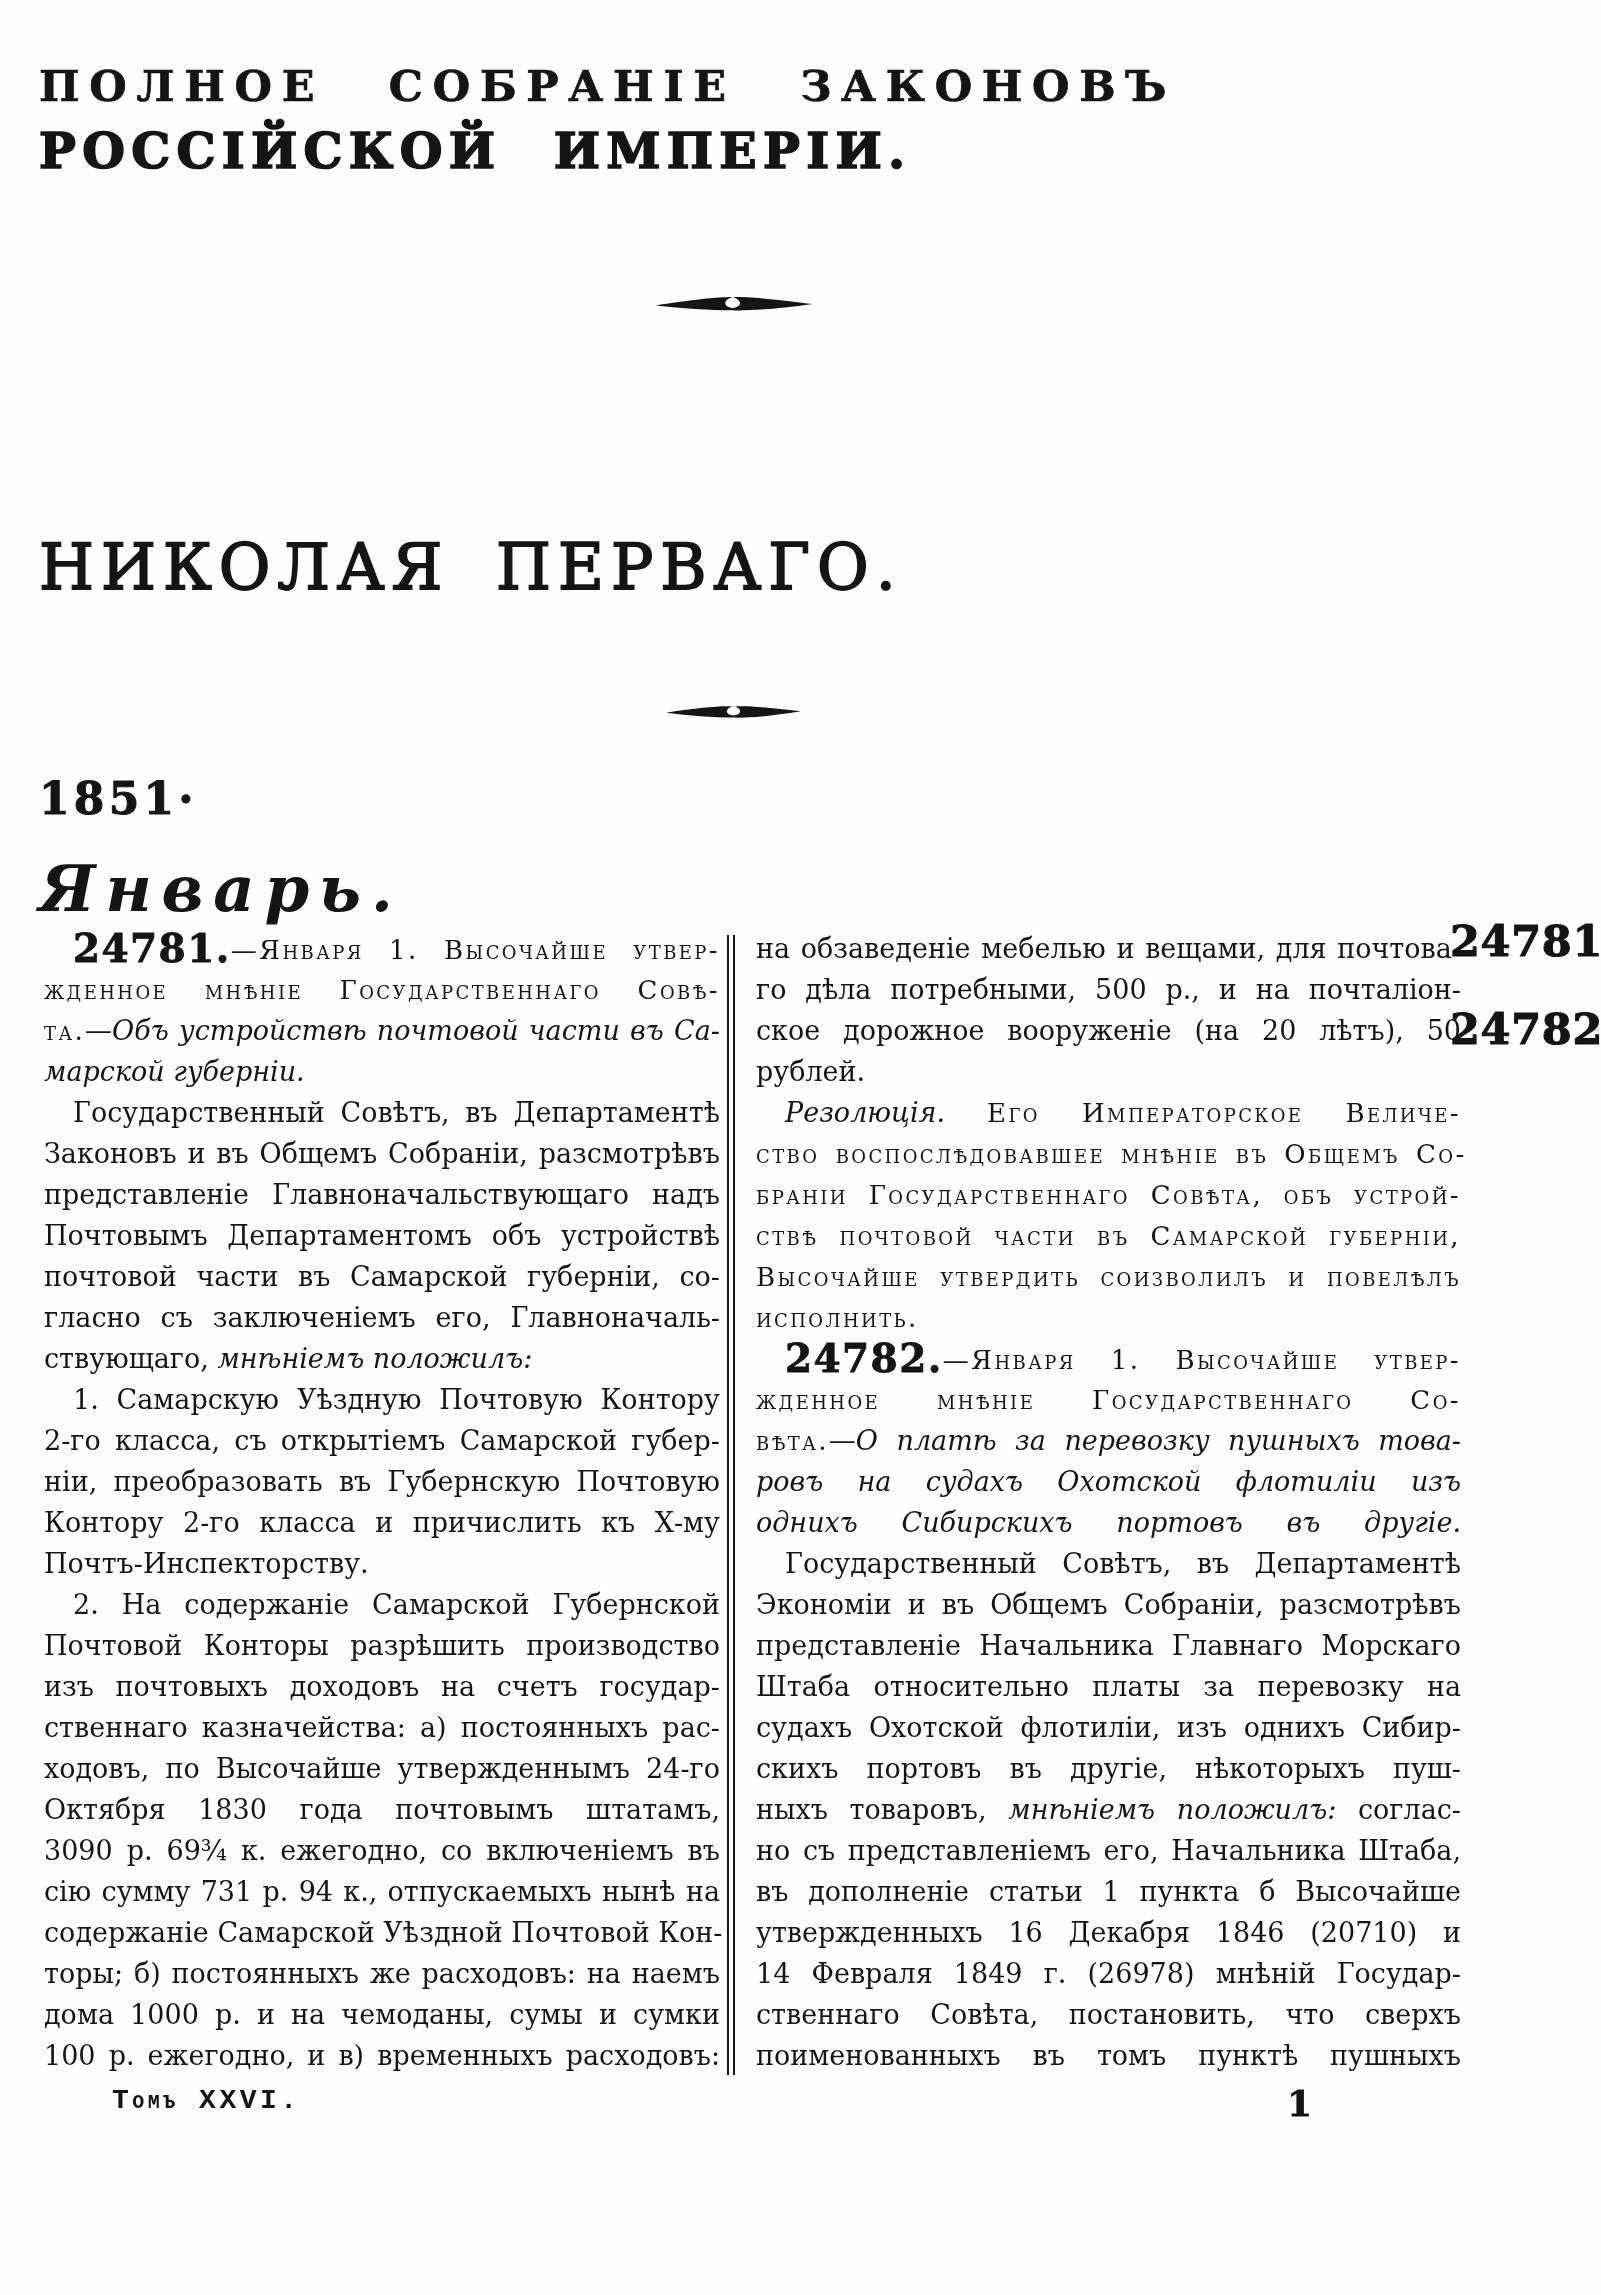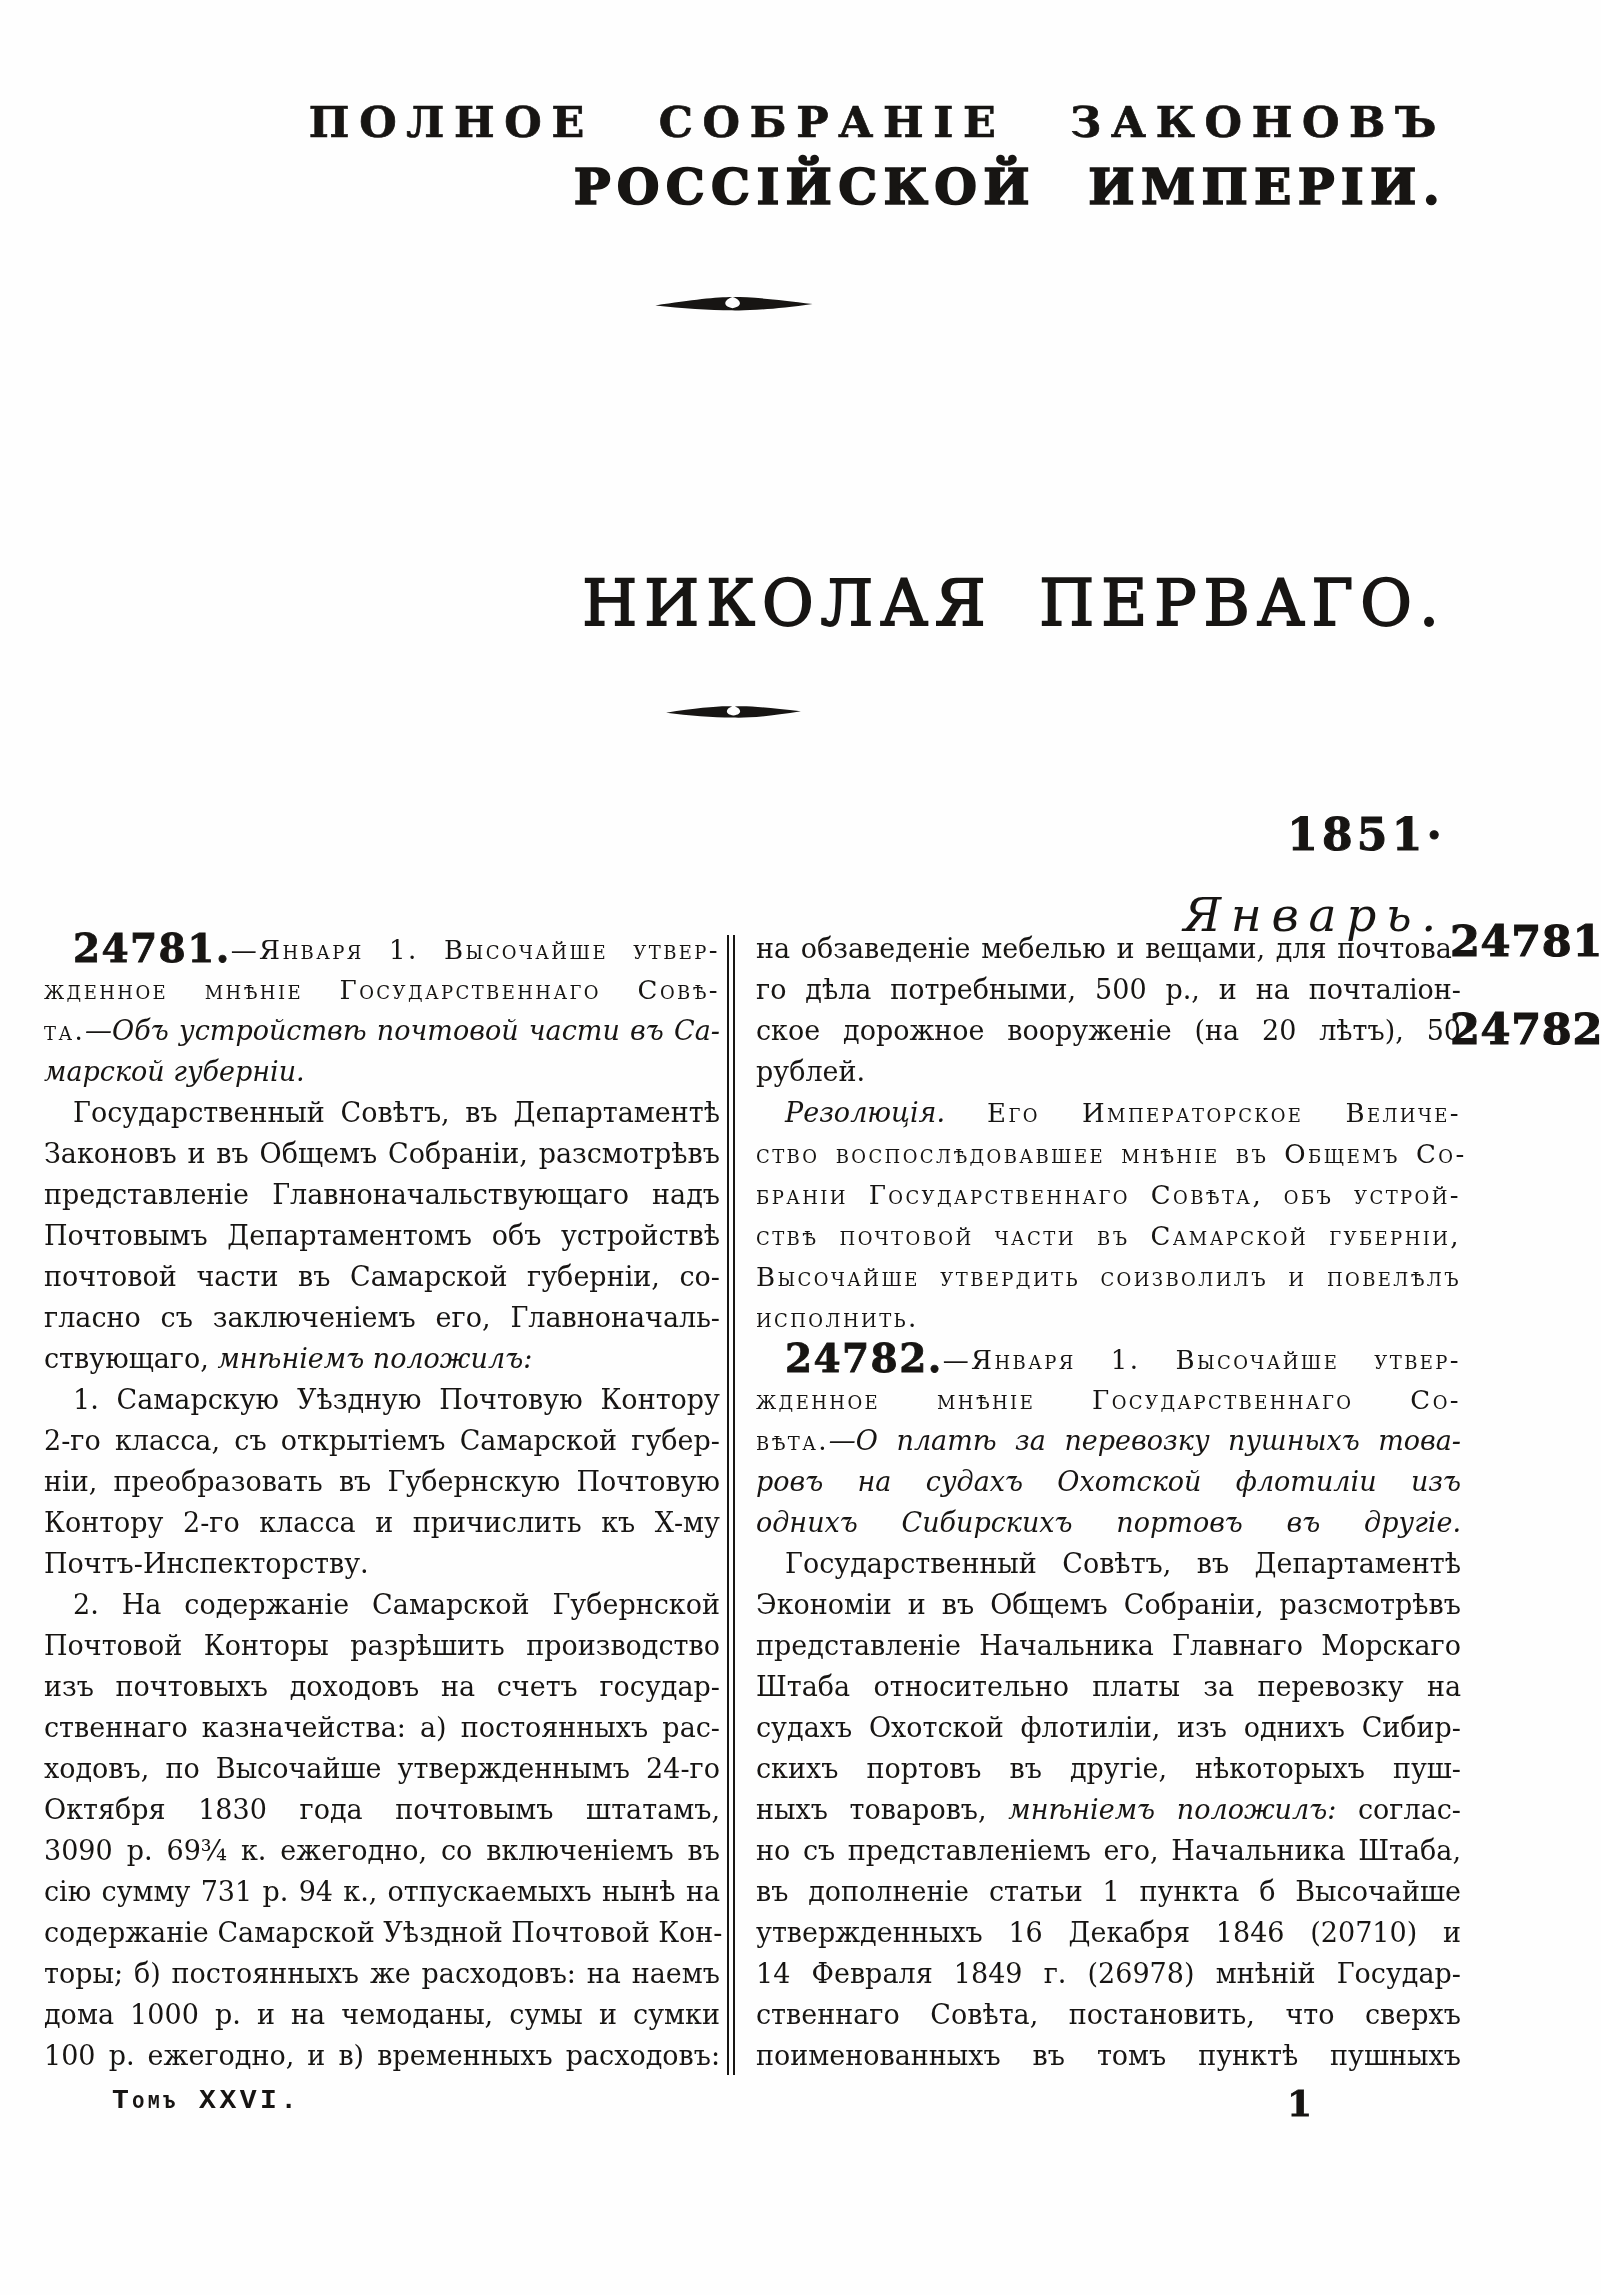--- a/index.html
+++ b/index.html
@@ -5,27 +5,27 @@
   html,body{margin:0;padding:0;background:#e8e6e0;}
   .sheet{
     position:relative;
     width:1601px;height:2295px;
     background:#fefefe;
     color:#171513;
     font-family:"DejaVu Serif","Liberation Serif",serif;
     overflow:hidden;
   }
   
-  .center-band{position:absolute;left:21px;width:1425px;text-align:right;white-space:nowrap;margin-top:36px;}
+  .center-band{position:absolute;left:39px;width:1425px;text-align:left;white-space:nowrap;}
   .t1{top:61px;font-size:43px;font-weight:bold;letter-spacing:9.7px;word-spacing:40px;-webkit-text-stroke:0.7px #171513;}
   .t2{top:122px;font-size:49px;font-weight:bold;letter-spacing:6.3px;word-spacing:29px;-webkit-text-stroke:1.7px #171513;}
   .t3{top:409px;font-size:40px;font-weight:bold;letter-spacing:8.3px;word-spacing:36px;-webkit-text-stroke:0.6px #171513;}
   .t4{top:531px;font-size:63px;font-weight:normal;letter-spacing:7px;word-spacing:19.5px;-webkit-text-stroke:1.8px #171513;}
   .year{top:773px;font-size:44px;font-weight:bold;letter-spacing:4.2px;-webkit-text-stroke:1px #171513;}
-  .month{top:851px;font-size:47px;font-weight:normal;font-style:italic;letter-spacing:9.7px;word-spacing:7px;}
+  .month{top:851px;font-size:64px;font-weight:bold;font-style:italic;letter-spacing:9.7px;word-spacing:7px;}
   .orn{position:absolute;left:21px;width:1425px;text-align:center;}
   .orn svg{display:inline-block;}
   .orn1{top:290px;}
   .orn2{top:701px;}
   
   .col{position:absolute;top:928px;}
   .col-left{left:44px;width:676px;}
   .col-right{left:756px;width:705px;}
   .tline{
     height:41px;line-height:41px;

